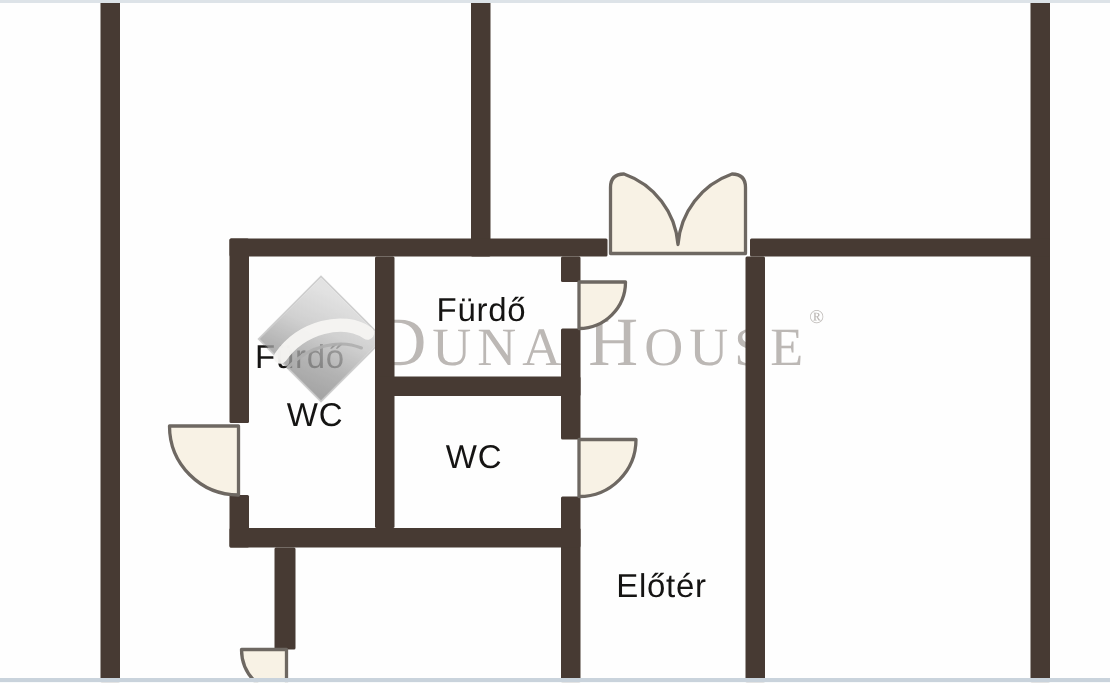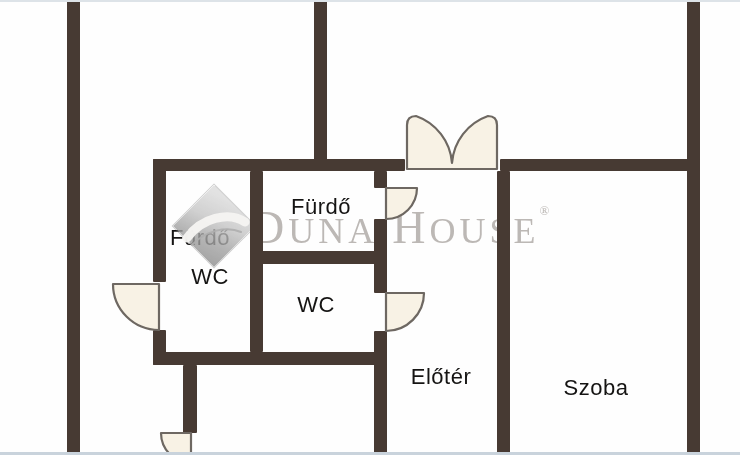--- a/index.html
+++ b/index.html
@@ -65,22 +65,21 @@
     <svg class="logo-swoosh" width="82" height="82" viewBox="0 0 82 82">
       <path class="swoosh-main" d="M14,53 C28,33 56,26 72,37"></path>
       <path class="swoosh-line" d="M19,60 C33,45 54,41 68,47"></path>
     </svg>
   </div>
 
   <div class="room-label" style="left:200px;top:238px;">Fürdő</div>
   <div class="room-label" style="left:210px;top:277px;">WC</div>
   <div class="room-label" style="left:321px;top:207px;">Fürdő</div>
   <div class="room-label" style="left:316px;top:305px;">WC</div>
-  <div class="room-label" style="left:441px;top:377px;">Előtér</div>
-  <div class="room-label" style="left:596px;top:388px;">Szoba</div>
+  <div class="room-label" style="left:441px;top:391px;">Előtér</div>
 
   <div class="wall" style="left:67px;top:0;width:13px;height:455px;"></div>
   <div class="wall" style="left:314px;top:0;width:13px;height:171px;"></div>
   <div class="wall" style="left:687px;top:0;width:13px;height:455px;"></div>
   <div class="wall" style="left:153px;top:159px;width:252px;height:12px;"></div>
   <div class="wall" style="left:500px;top:159px;width:200px;height:12px;"></div>
   <div class="wall" style="left:153px;top:159px;width:13px;height:123px;"></div>
   <div class="wall" style="left:153px;top:330px;width:13px;height:35px;"></div>
   <div class="wall" style="left:250px;top:171px;width:13px;height:181px;"></div>
   <div class="wall" style="left:250px;top:251px;width:137px;height:13px;"></div>

